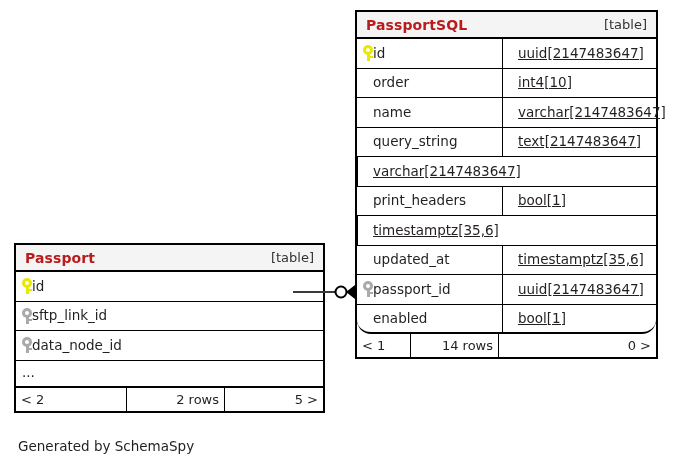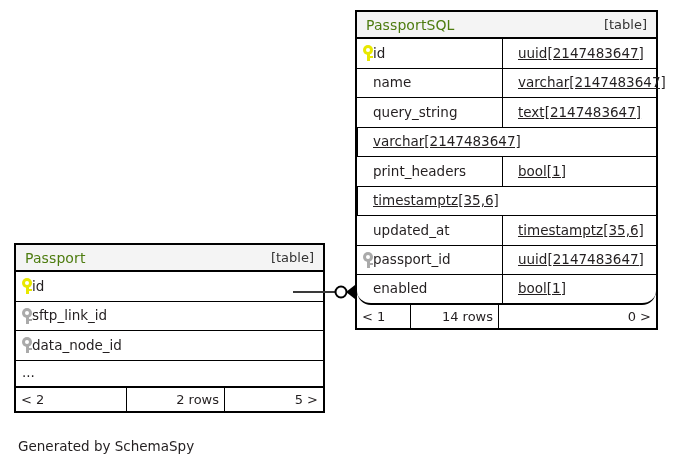--- a/index.html
+++ b/index.html
@@ -35,23 +35,23 @@
     display: flex;
     align-items: center;
     justify-content: space-between;
     background: #f4f4f4;
     border-bottom: 2px solid #000000;
     padding: 0 9px;
     height: 27px;
     box-sizing: border-box;
   }
   .er-header .tbl-name {
-    font-weight: normal;
+    font-weight: bold;
     font-size: 14px;
-    color: #4d7c0f;
+    color: #b91c1c;
     letter-spacing: 0.1px;
   }
   .er-header .tbl-kind {
     font-size: 13px;
     color: #333333;
   }
 
   .er-row {
     display: flex;
     align-items: stretch;
@@ -207,20 +207,27 @@
         <span class="key-icon key-primary">
             <span class="bow"></span>
             <span class="shaft"></span>
             <span class="tooth"></span>
           </span>
         <span>id</span>
       </span>
       <span class="col-type">uuid[2147483647]</span>
     </div>
 
+    <div class="er-row">
+      <span class="col-name">
+        <span class="key-spacer"></span>
+        <span>order</span>
+      </span>
+      <span class="col-type">int4[10]</span>
+    </div>
 
     <div class="er-row">
       <span class="col-name">
         <span class="key-spacer"></span>
         <span>name</span>
       </span>
       <span class="col-type">varchar[2147483647]</span>
     </div>
 
     <div class="er-row">

